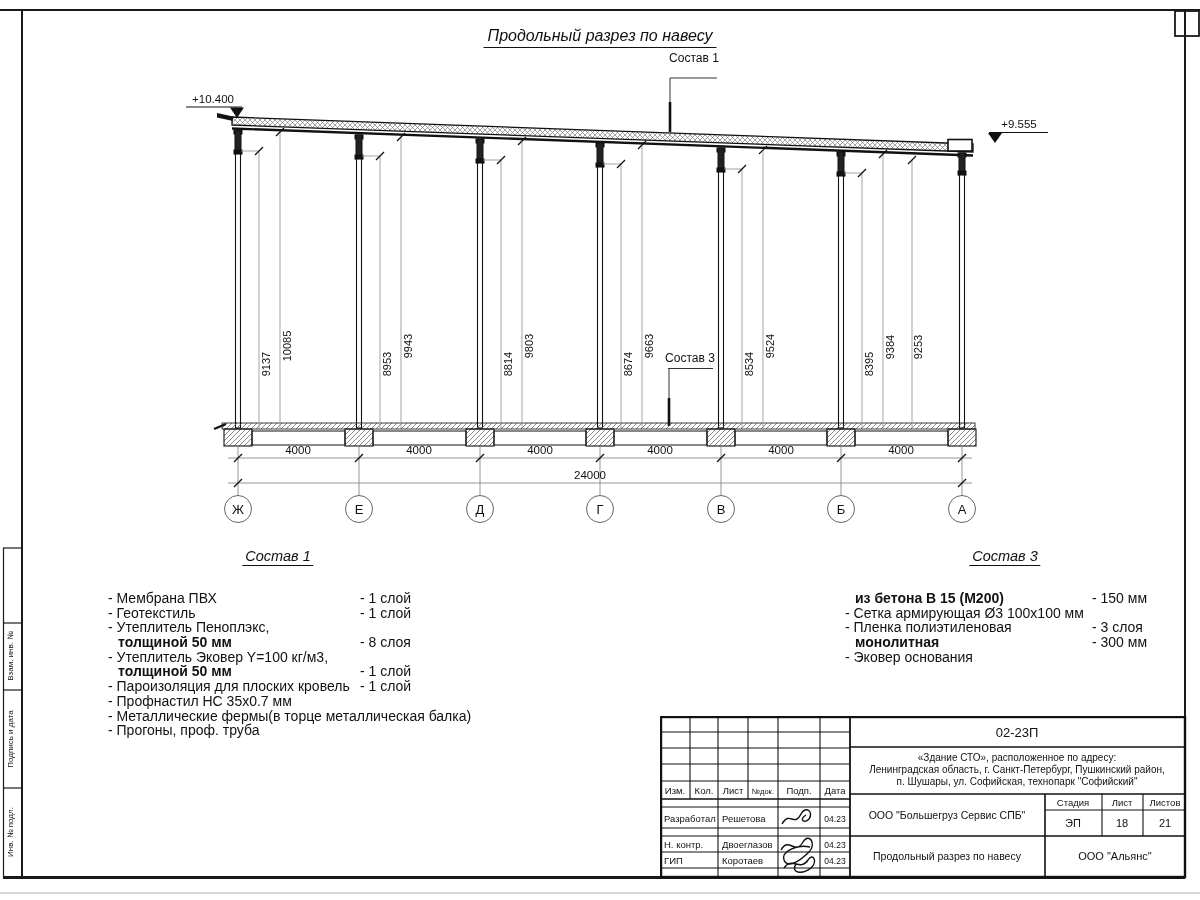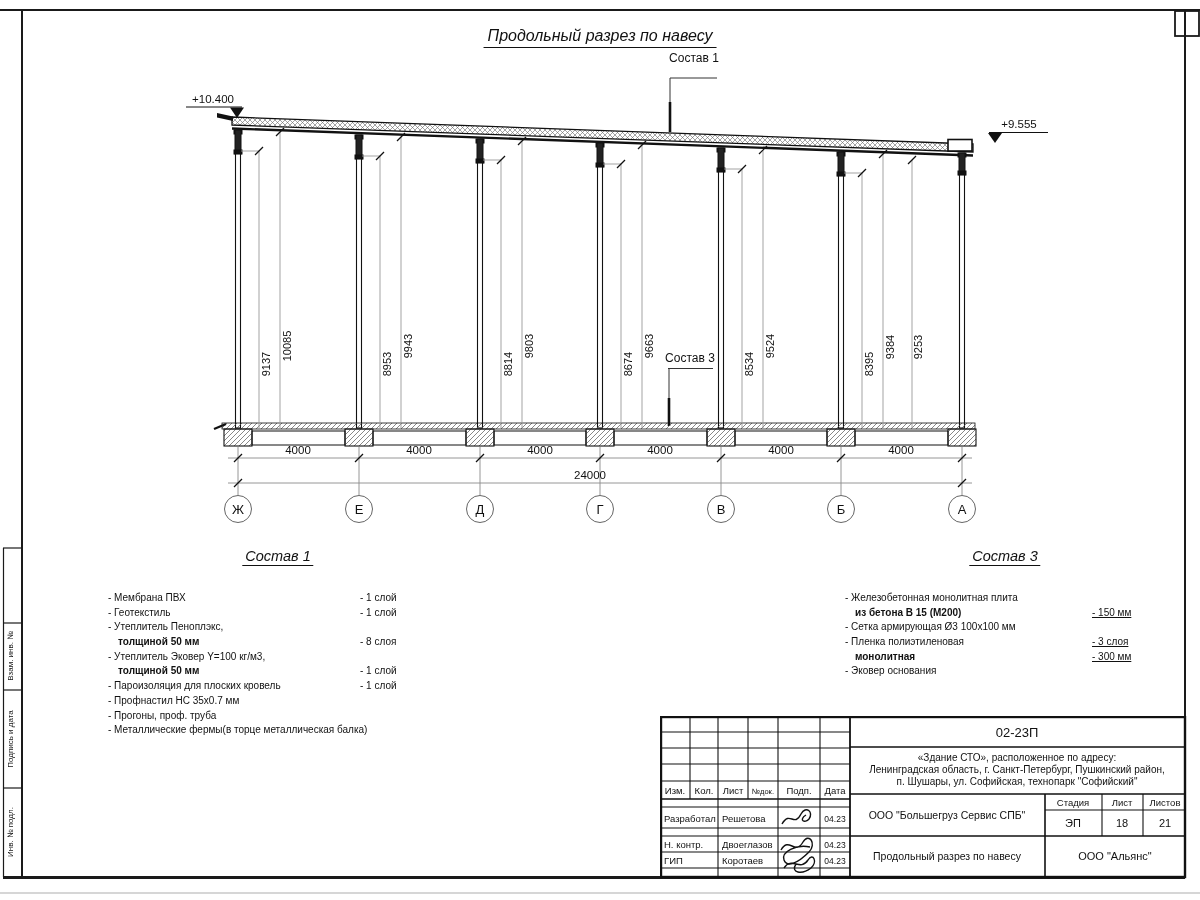--- a/index.html
+++ b/index.html
@@ -5,26 +5,26 @@
   * { margin:0; padding:0; box-sizing:border-box; }
   html,body { width:1200px; height:900px; background:#fff; overflow:hidden;
               font-family:"Liberation Sans", sans-serif; color:#111; }
   #page { position:relative; width:1200px; height:900px; background:#ffffff; }
   svg text { font-family:"Liberation Sans", sans-serif; fill:#111; }
   .abs { position:absolute; }
   .h-title { font-style:italic; font-size:16px; border-bottom:1.2px solid #111;
              padding:0 4px 2px 4px; white-space:nowrap; }
   .sec-title { font-style:italic; font-size:14.5px; border-bottom:1.2px solid #111;
                padding:0 3px 1px 3px; white-space:nowrap; }
-  .mat-list { font-size:10px; line-height:14.7px; white-space:nowrap; }
+  .mat-list { font-size:14px; line-height:14.7px; white-space:nowrap; }
   .mat-row { position:relative; height:14.7px; }
   .mat-row .nm.ind { padding-left:10px;font-weight:bold; }
   .mat-row .qty { position:absolute; top:0; }
   .s1 .qty { left:252px; }
-  .s3 .qty { left:247px;text-decoration:underline; }
+  .s3 .qty { left:247px; }
 </style>
 </head>
 <body>
 
 <div id="page">
 
   <svg class="abs" style="left:0;top:0" width="1200" height="900" viewBox="0 0 1200 900">
     <defs>
       <pattern id="xh" width="5" height="5" patternUnits="userSpaceOnUse">
         <path d="M0,5 L5,0 M0,0 L5,5" stroke="#666" stroke-width="0.6"></path>
@@ -274,28 +274,27 @@
 
   <div class="abs mat-list s1" style="left:108px; top:591px; width:430px;">
     <div class="mat-row"><span class="nm">- Мембрана ПВХ</span><span class="qty">- 1 слой</span></div>
     <div class="mat-row"><span class="nm">- Геотекстиль</span><span class="qty">- 1 слой</span></div>
     <div class="mat-row"><span class="nm">- Утеплитель Пеноплэкс,</span></div>
     <div class="mat-row"><span class="nm ind">толщиной 50 мм</span><span class="qty">- 8 слоя</span></div>
     <div class="mat-row"><span class="nm">- Утеплитель Эковер Y=100 кг/м3,</span></div>
     <div class="mat-row"><span class="nm ind">толщиной 50 мм</span><span class="qty">- 1 слой</span></div>
     <div class="mat-row"><span class="nm">- Пароизоляция для плоских кровель</span><span class="qty">- 1 слой</span></div>
     <div class="mat-row"><span class="nm">- Профнастил НС 35х0.7 мм</span></div>
+    <div class="mat-row"><span class="nm">- Металлические фермы(в торце металлическая балка)</span></div>
     <div class="mat-row"><span class="nm">- Прогоны, проф. труба</span></div>
-    <div class="mat-row"><span class="nm">- Металлические фермы(в торце металлическая балка)</span></div>
   </div>
 
   <div class="abs sec-title" style="left:1005px; top:548px; transform:translateX(-50%);">Состав 3</div>
 
   <div class="abs mat-list s3" style="left:845px; top:591px; width:340px;">
-    <div class="mat-row"><span class="nm">- Железобетонная  монолитная плита</span></div>
     <div class="mat-row"><span class="nm ind">из бетона В 15 (М200)</span><span class="qty">- 150 мм</span></div>
     <div class="mat-row"><span class="nm">- Сетка армирующая Ø3 100х100 мм</span></div>
     <div class="mat-row"><span class="nm">- Пленка полиэтиленовая</span><span class="qty">-  3 слоя</span></div>
     <div class="mat-row"><span class="nm ind">монолитная</span><span class="qty">- 300 мм</span></div>
     <div class="mat-row"><span class="nm">- Эковер основания</span></div>
   </div>
 
   <svg class="abs" style="left:660px; top:716px;" width="527" height="163" viewBox="0 0 527 163">
     <rect x="1" y="1" width="524" height="160" fill="none" stroke="#111" stroke-width="2.4"></rect>
 

